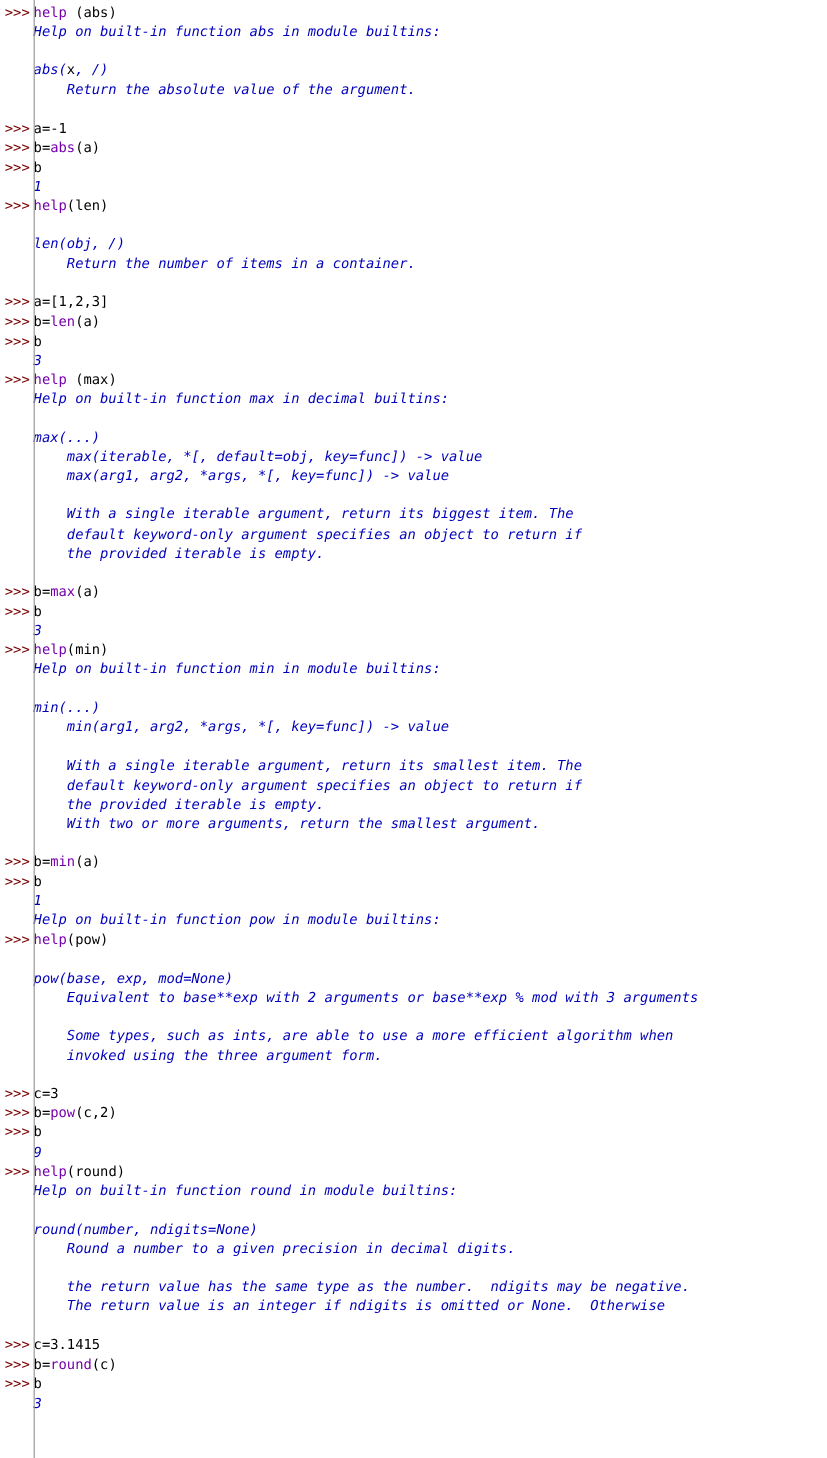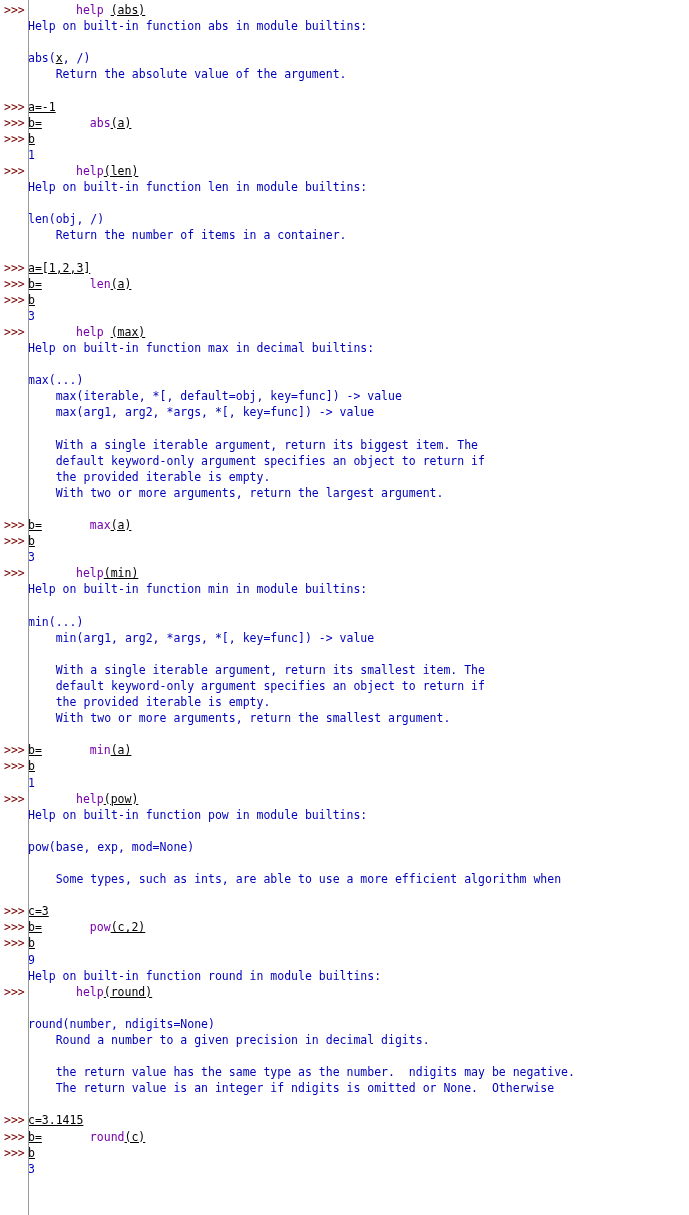--- a/index.html
+++ b/index.html
@@ -42,92 +42,92 @@
     display: inline-block;
     width: 24px;
     color: #770000;
     letter-spacing: 0px;
   }
   .noprompt {
     display: inline-block;
     width: 24px;
   }
   .txt { display: inline; }
-  .kw   { color: #7700aa; margin-left: 48px; }   
-  .out  { color: #0000bb; }   
-  .code { color: #000000; text-decoration: underline; }
+  .kw   { color: #7700aa; }   
+  .out  { color: #0000bb; font-style: italic; }   
+  .code { color: #000000; }
 </style>
 </head>
 <body>
 
 <div id="console">
   <div id="gutter-rule"></div>
   <div id="lines">
       <div class="line"><span class="prompt">&gt;&gt;&gt;</span><span class="txt kw">help </span><span class="txt code">(abs)</span></div>
       <div class="line"><span class="noprompt"></span><span class="txt out">Help on built-in function abs in module builtins:</span></div>
       <div class="line"><span class="noprompt"></span><span class="txt out"></span></div>
       <div class="line"><span class="noprompt"></span><span class="txt out">abs(</span><span class="txt code">x</span><span class="txt out">, /)</span></div>
       <div class="line"><span class="noprompt"></span><span class="txt out">    Return the absolute value of the argument.</span></div>
       <div class="line"><span class="noprompt"></span><span class="txt out"></span></div>
       <div class="line"><span class="prompt">&gt;&gt;&gt;</span><span class="txt code">a=-1</span></div>
       <div class="line"><span class="prompt">&gt;&gt;&gt;</span><span class="txt code">b=</span><span class="txt kw">abs</span><span class="txt code">(a)</span></div>
       <div class="line"><span class="prompt">&gt;&gt;&gt;</span><span class="txt code">b</span></div>
       <div class="line"><span class="noprompt"></span><span class="txt out">1</span></div>
       <div class="line"><span class="prompt">&gt;&gt;&gt;</span><span class="txt kw">help</span><span class="txt code">(len)</span></div>
-      <div class="line"><span class="noprompt"></span><span class="txt out">Help on built-in function len in module builtins:</span></div>
       <div class="line"><span class="noprompt"></span><span class="txt out"></span></div>
       <div class="line"><span class="noprompt"></span><span class="txt out">len(obj, /)</span></div>
       <div class="line"><span class="noprompt"></span><span class="txt out">    Return the number of items in a container.</span></div>
       <div class="line"><span class="noprompt"></span><span class="txt out"></span></div>
       <div class="line"><span class="prompt">&gt;&gt;&gt;</span><span class="txt code">a=[1,2,3]</span></div>
       <div class="line"><span class="prompt">&gt;&gt;&gt;</span><span class="txt code">b=</span><span class="txt kw">len</span><span class="txt code">(a)</span></div>
       <div class="line"><span class="prompt">&gt;&gt;&gt;</span><span class="txt code">b</span></div>
       <div class="line"><span class="noprompt"></span><span class="txt out">3</span></div>
       <div class="line"><span class="prompt">&gt;&gt;&gt;</span><span class="txt kw">help </span><span class="txt code">(max)</span></div>
       <div class="line"><span class="noprompt"></span><span class="txt out">Help on built-in function max in decimal builtins:</span></div>
       <div class="line"><span class="noprompt"></span><span class="txt out"></span></div>
       <div class="line"><span class="noprompt"></span><span class="txt out">max(...)</span></div>
       <div class="line"><span class="noprompt"></span><span class="txt out">    max(iterable, *[, default=obj, key=func]) -&gt; value</span></div>
       <div class="line"><span class="noprompt"></span><span class="txt out">    max(arg1, arg2, *args, *[, key=func]) -&gt; value</span></div>
       <div class="line"><span class="noprompt"></span><span class="txt out"></span></div>
       <div class="line"><span class="noprompt"></span><span class="txt out">    With a single iterable argument, return its biggest item. The</span></div>
       <div class="line"><span class="noprompt"></span><span class="txt out">    default keyword-only argument specifies an object to return if</span></div>
       <div class="line"><span class="noprompt"></span><span class="txt out">    the provided iterable is empty.</span></div>
-      <div class="line"><span class="noprompt"></span><span class="txt out">    With two or more arguments, return the largest argument.</span></div>
       <div class="line"><span class="noprompt"></span><span class="txt out"></span></div>
       <div class="line"><span class="prompt">&gt;&gt;&gt;</span><span class="txt code">b=</span><span class="txt kw">max</span><span class="txt code">(a)</span></div>
       <div class="line"><span class="prompt">&gt;&gt;&gt;</span><span class="txt code">b</span></div>
       <div class="line"><span class="noprompt"></span><span class="txt out">3</span></div>
       <div class="line"><span class="prompt">&gt;&gt;&gt;</span><span class="txt kw">help</span><span class="txt code">(min)</span></div>
       <div class="line"><span class="noprompt"></span><span class="txt out">Help on built-in function min in module builtins:</span></div>
       <div class="line"><span class="noprompt"></span><span class="txt out"></span></div>
       <div class="line"><span class="noprompt"></span><span class="txt out">min(...)</span></div>
       <div class="line"><span class="noprompt"></span><span class="txt out">    min(arg1, arg2, *args, *[, key=func]) -&gt; value</span></div>
       <div class="line"><span class="noprompt"></span><span class="txt out"></span></div>
       <div class="line"><span class="noprompt"></span><span class="txt out">    With a single iterable argument, return its smallest item. The</span></div>
       <div class="line"><span class="noprompt"></span><span class="txt out">    default keyword-only argument specifies an object to return if</span></div>
       <div class="line"><span class="noprompt"></span><span class="txt out">    the provided iterable is empty.</span></div>
       <div class="line"><span class="noprompt"></span><span class="txt out">    With two or more arguments, return the smallest argument.</span></div>
       <div class="line"><span class="noprompt"></span><span class="txt out"></span></div>
       <div class="line"><span class="prompt">&gt;&gt;&gt;</span><span class="txt code">b=</span><span class="txt kw">min</span><span class="txt code">(a)</span></div>
       <div class="line"><span class="prompt">&gt;&gt;&gt;</span><span class="txt code">b</span></div>
       <div class="line"><span class="noprompt"></span><span class="txt out">1</span></div>
+      <div class="line"><span class="noprompt"></span><span class="txt out">Help on built-in function pow in module builtins:</span></div>
       <div class="line"><span class="prompt">&gt;&gt;&gt;</span><span class="txt kw">help</span><span class="txt code">(pow)</span></div>
-      <div class="line"><span class="noprompt"></span><span class="txt out">Help on built-in function pow in module builtins:</span></div>
       <div class="line"><span class="noprompt"></span><span class="txt out"></span></div>
       <div class="line"><span class="noprompt"></span><span class="txt out">pow(base, exp, mod=None)</span></div>
+      <div class="line"><span class="noprompt"></span><span class="txt out">    Equivalent to base**exp with 2 arguments or base**exp % mod with 3 arguments</span></div>
       <div class="line"><span class="noprompt"></span><span class="txt out"></span></div>
       <div class="line"><span class="noprompt"></span><span class="txt out">    Some types, such as ints, are able to use a more efficient algorithm when</span></div>
+      <div class="line"><span class="noprompt"></span><span class="txt out">    invoked using the three argument form.</span></div>
       <div class="line"><span class="noprompt"></span><span class="txt out"></span></div>
       <div class="line"><span class="prompt">&gt;&gt;&gt;</span><span class="txt code">c=3</span></div>
       <div class="line"><span class="prompt">&gt;&gt;&gt;</span><span class="txt code">b=</span><span class="txt kw">pow</span><span class="txt code">(c,2)</span></div>
       <div class="line"><span class="prompt">&gt;&gt;&gt;</span><span class="txt code">b</span></div>
       <div class="line"><span class="noprompt"></span><span class="txt out">9</span></div>
+      <div class="line"><span class="prompt">&gt;&gt;&gt;</span><span class="txt kw">help</span><span class="txt code">(round)</span></div>
       <div class="line"><span class="noprompt"></span><span class="txt out">Help on built-in function round in module builtins:</span></div>
-      <div class="line"><span class="prompt">&gt;&gt;&gt;</span><span class="txt kw">help</span><span class="txt code">(round)</span></div>
       <div class="line"><span class="noprompt"></span><span class="txt out"></span></div>
       <div class="line"><span class="noprompt"></span><span class="txt out">round(number, ndigits=None)</span></div>
       <div class="line"><span class="noprompt"></span><span class="txt out">    Round a number to a given precision in decimal digits.</span></div>
       <div class="line"><span class="noprompt"></span><span class="txt out"></span></div>
       <div class="line"><span class="noprompt"></span><span class="txt out">    the return value has the same type as the number.  ndigits may be negative.</span></div>
       <div class="line"><span class="noprompt"></span><span class="txt out">    The return value is an integer if ndigits is omitted or None.  Otherwise</span></div>
       <div class="line"><span class="noprompt"></span><span class="txt out"></span></div>
       <div class="line"><span class="prompt">&gt;&gt;&gt;</span><span class="txt code">c=3.1415</span></div>
       <div class="line"><span class="prompt">&gt;&gt;&gt;</span><span class="txt code">b=</span><span class="txt kw">round</span><span class="txt code">(c)</span></div>
       <div class="line"><span class="prompt">&gt;&gt;&gt;</span><span class="txt code">b</span></div>

